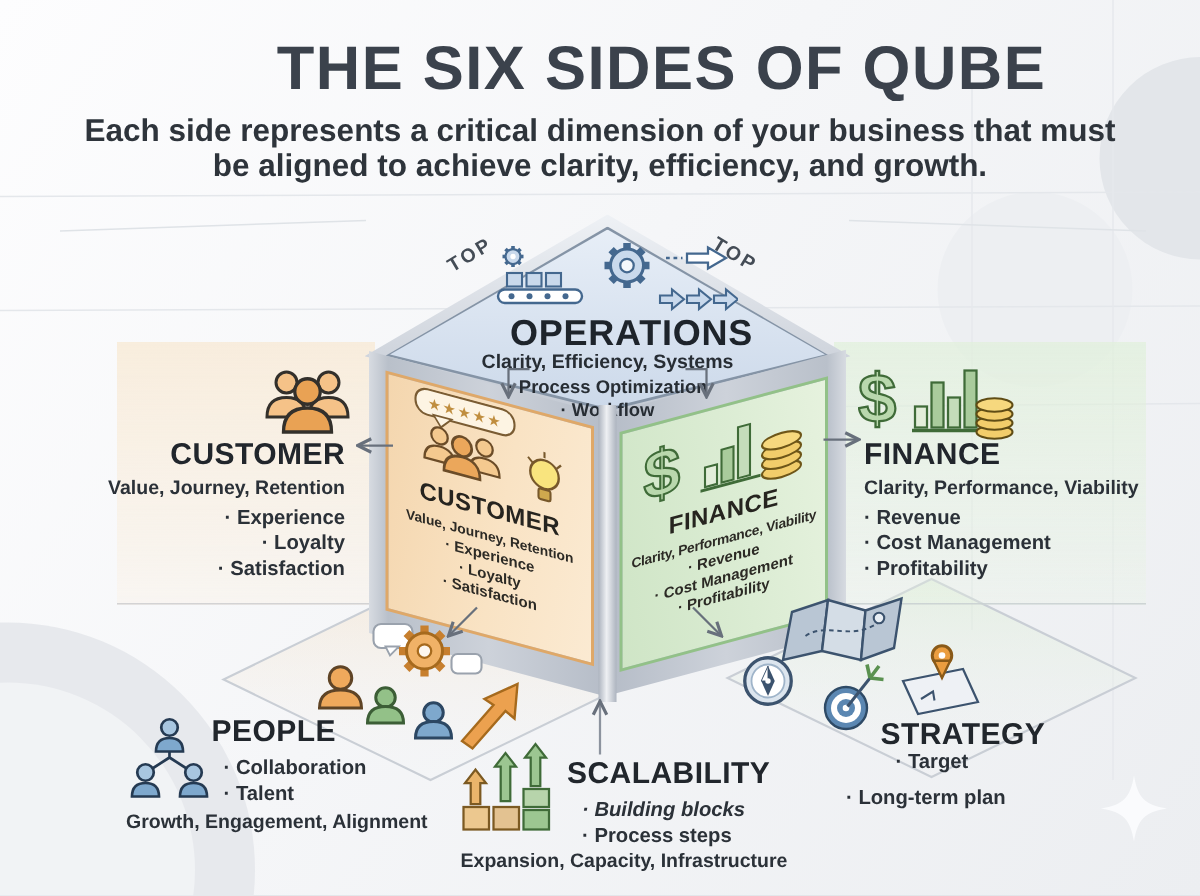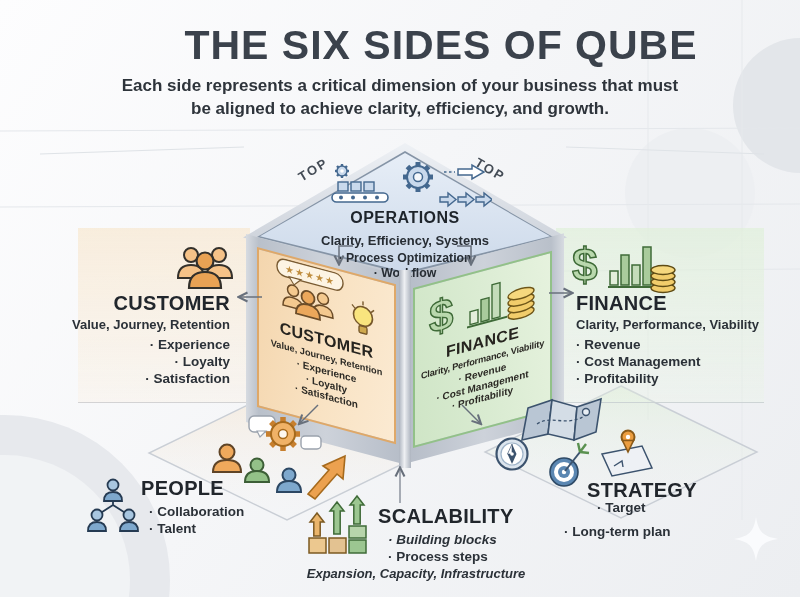--- a/index.html
+++ b/index.html
@@ -4,21 +4,21 @@
 <style>
   html,body{margin:0;padding:0;}
   body{font-family:"Liberation Sans", sans-serif; background:#dfe2e6;}
   #stage{position:relative;width:800px;height:597px;overflow:hidden;
     background:linear-gradient(125deg,#fdfdfe 0%,#f5f6f8 45%,#eceef1 100%);}
   .abs{position:absolute;}
   .ctr{text-align:center;}
   .rt{text-align:right;}
   
   .title{left:0;top:22px;width:800px;font-size:41px;font-weight:800;color:#3b424c;letter-spacing:1px;}
-  .sub{left:0;width:800px;font-size:17px;font-weight:600;color:#2e343b;}
+  .sub{left:0;width:800px;font-size:21px;font-weight:600;color:#2e343b;}
   
   .circ{border-radius:50%;}
   
   .diam{clip-path:polygon(50% 0%,100% 70%,50% 100%,0% 70%);}
   .top-rim{left:243px;top:143px;width:324px;height:135px;background:linear-gradient(180deg,#eef1f5,#c2c8d2);}
   .top-border{left:257px;top:151px;width:296px;height:123px;background:#8594a6;}
   .top-fill{left:260px;top:153px;width:290px;height:119px;background:linear-gradient(180deg,#e7eef7,#ccd9ea);}
   .skL{transform:skewY(15deg);transform-origin:top left;}
   .skR{transform:skewY(-15deg);transform-origin:top left;}
   .left-rim{left:246px;top:234px;width:160px;height:188px;background:linear-gradient(90deg,#d7dbe1 0%,#b9c0ca 8%,#cdd2da 50%,#b5bcc7 100%);}
@@ -28,21 +28,21 @@
   .right-panel{left:413px;top:288px;width:139px;height:160px;border:2px solid #92c188;box-sizing:border-box;
     background:linear-gradient(80deg,#cfe5c6 0%,#dbecd3 55%,#e6f2de 100%);}
   .center-edge{left:399px;top:270px;width:12px;height:198px;
     background:linear-gradient(90deg,#adb4bf,#eef0f3 45%,#adb4bf);}
   .face-title{font-weight:800;color:#26241f;font-size:16px;letter-spacing:.3px;}
   .face-tag{font-weight:600;color:#2c2a25;font-size:9.2px;}
   .face-b{font-weight:600;color:#2c2a25;font-size:10px;line-height:12.5px;}
   .b::before{content:"\00B7\00A0";}
   .topword{font-size:13px;font-weight:700;color:#444c56;letter-spacing:2px;}
   
-  .ops-title{left:305px;top:209px;width:200px;font-size:16px;font-weight:800;color:#1e242b;letter-spacing:.5px;}
+  .ops-title{left:321px;top:209px;width:200px;font-size:24px;font-weight:800;color:#1e242b;letter-spacing:.5px;}
   .ops-tag{left:290px;top:233px;width:230px;font-size:13px;font-weight:600;color:#272d34;}
   .ops-b{left:290px;width:230px;font-size:12.3px;font-weight:600;color:#272d34;}
   
   .co-title{font-size:20px;font-weight:800;color:#21262c;letter-spacing:.3px;}
   .co-tag{font-size:13px;font-weight:600;color:#2b3138;}
   .co-b{font-size:13.5px;font-weight:600;color:#2b3138;line-height:17.5px;}
   .panelL{left:78px;top:228px;width:172px;height:174px;background:linear-gradient(180deg,rgba(248,233,211,.75),rgba(250,240,226,.35));border-bottom:1px solid rgba(195,200,208,.7);}
   .panelR{left:556px;top:228px;width:208px;height:174px;background:linear-gradient(180deg,rgba(224,240,218,.7),rgba(233,244,228,.3));border-bottom:1px solid rgba(195,200,208,.7);}
   svg{display:block;}
 </style>
@@ -296,36 +296,37 @@
       <path d="M18,23 q0,-9 9,-9 q9,0 9,9 z" fill="#7ea8cd" stroke="#253a52" stroke-width="1.8"></path>
       <circle cx="11" cy="37" r="5.5" fill="#a8c6e0" stroke="#253a52" stroke-width="1.8"></circle>
       <path d="M2,53 q0,-9 9,-9 q9,0 9,9 z" fill="#7ea8cd" stroke="#253a52" stroke-width="1.8"></path>
       <circle cx="43" cy="37" r="5.5" fill="#a8c6e0" stroke="#253a52" stroke-width="1.8"></circle>
       <path d="M34,53 q0,-9 9,-9 q9,0 9,9 z" fill="#7ea8cd" stroke="#253a52" stroke-width="1.8"></path>
     </g>
   </svg>
   <div class="abs co-title" style="left:141px;top:477px;z-index:3;">PEOPLE</div>
   <div class="abs co-b b" style="left:149px;top:503px;z-index:3;">Collaboration</div>
   <div class="abs co-b b" style="left:149px;top:520px;z-index:3;">Talent</div>
+  <div class="abs co-tag" style="left:84px;top:540px;z-index:3;">Growth, Engagement, Alignment</div>
 
   <svg class="abs" style="left:305px;top:494px;z-index:3;" width="66" height="62" viewBox="0 0 66 62">
     <g>
       <path d="M8.8,42 V28 H5 L12,19 L19,28 H15.2 V42 z" fill="#eab56b" stroke="#7c5a22" stroke-width="1.5"></path>
       <path d="M28.8,40 V17 H25 L32,8 L39,17 H35.2 V40 z" fill="#9cc691" stroke="#3f6b38" stroke-width="1.5"></path>
       <path d="M48.8,30 V11 H45 L52,2 L59,11 H55.2 V30 z" fill="#9cc691" stroke="#3f6b38" stroke-width="1.5"></path>
       <rect x="4" y="44" width="17" height="15" fill="#ecc88f" stroke="#7c5a22" stroke-width="1.5"></rect>
       <rect x="24" y="44" width="17" height="15" fill="#e3c291" stroke="#7c5a22" stroke-width="1.5"></rect>
       <rect x="44" y="32" width="17" height="12" fill="#b7d4ab" stroke="#3f6b38" stroke-width="1.5"></rect>
       <rect x="44" y="46" width="17" height="13" fill="#9cc691" stroke="#3f6b38" stroke-width="1.5"></rect>
     </g>
   </svg>
   <div class="abs co-title" style="left:378px;top:505px;z-index:3;">SCALABILITY</div>
   <div class="abs co-b b" style="left:388px;top:531px;z-index:3;font-style:italic;">Building blocks</div>
   <div class="abs co-b b" style="left:388px;top:548px;z-index:3;">Process steps</div>
-  <div class="abs co-tag ctr" style="left:296px;top:566px;width:240px;z-index:3;font-style:italic;">Expansion, Capacity, Infrastructure</div>
+  <div class="abs co-tag ctr" style="left:296px;top:566px;width:240px;z-index:3;">Expansion, Capacity, Infrastructure</div>
 
   <div class="abs co-title" style="left:587px;top:479px;z-index:3;">STRATEGY</div>
   <div class="abs co-b b" style="left:597px;top:499px;z-index:3;">Target</div>
   <div class="abs co-b b" style="left:564px;top:523px;z-index:3;">Long-term plan</div>
 
   <svg class="abs" style="left:0;top:0;z-index:5;pointer-events:none;" width="800" height="597" viewBox="0 0 800 597">
     <defs>
       <marker id="ah" markerWidth="8" markerHeight="8" refX="6" refY="4" orient="auto">
         <path d="M1,1 L7,4 L1,7" fill="none" stroke="#68707c" stroke-width="1.4"></path>
       </marker>

